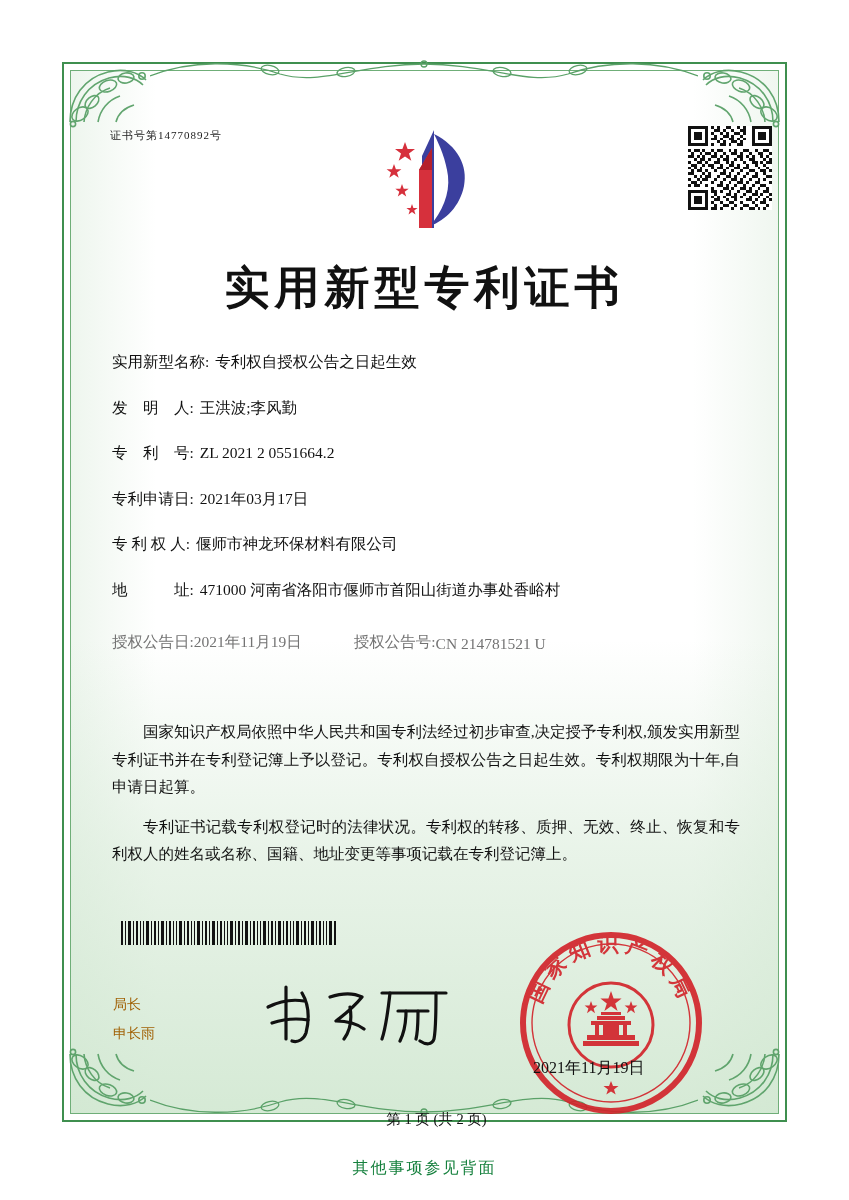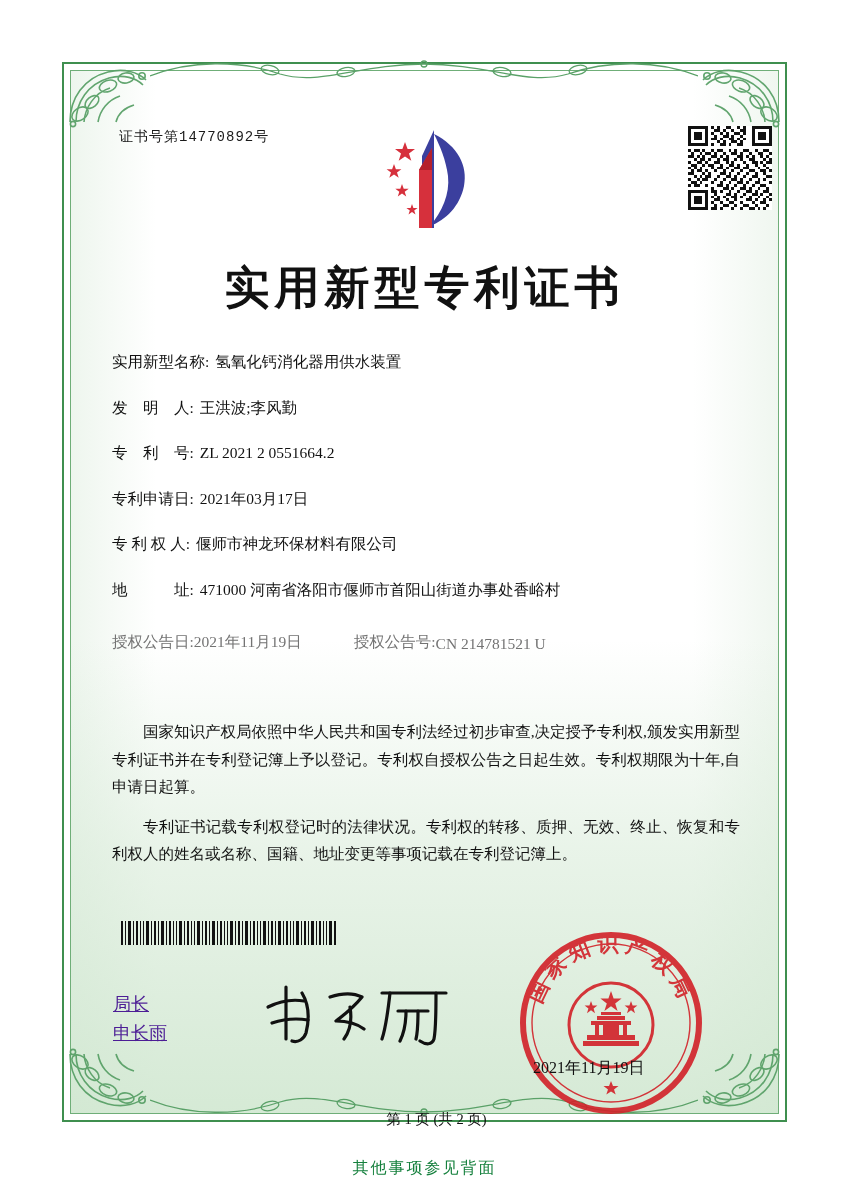--- a/index.html
+++ b/index.html
@@ -88,27 +88,26 @@
     width: 548px;
     height: 26px;
     color: #5aa168;
     transform: scaleY(-1);
   }
   .edge-bottom svg { width: 100%; height: 100%; display: block; }
 
   
   .cert-number {
     position: absolute;
-    left: 119px;
+    left: 110px;
     top: 128px;
-    font-size: 14px;
+    font-size: 11px;
     letter-spacing: 1px;
     color: #1a1a1a;
     white-space: nowrap;
-    font-family: Liberation Mono, monospace;
   }
   .emblem {
     position: absolute;
     left: 372px;
     top: 120px;
     width: 116px;
     height: 118px;
   }
   .emblem svg { width: 100%; height: 100%; display: block; }
   .qr {
@@ -193,24 +192,23 @@
     width: 216px;
     height: 24px;
   }
   .barcode svg { width: 100%; height: 100%; display: block; }
 
   
   .sig-labels {
     position: absolute;
     left: 113px;
     top: 990px;
-    font-size: 18px;
+    font-size: 14px;
     line-height: 29px;
-    color: #4c1d95;
-    text-decoration: underline;
+    color: #a16207;
   }
   .sig-hand {
     position: absolute;
     left: 258px;
     top: 977px;
     width: 200px;
     height: 72px;
   }
   .sig-hand svg { width: 100%; height: 100%; display: block; }
 
@@ -597,21 +595,21 @@
           <rect x="26" y="28" width="1" height="1"></rect>
       </g>
     </svg>
   </div>
 
   <div class="title">实用新型专利证书</div>
 
   <div class="fields">
     <div class="field">
       <span class="label">实用新型名称:</span>
-      <span class="value">氢氧化钙消化器用供水装置</span>
+      <span class="value">专利权自授权公告之日起生效</span>
     </div>
     <div class="field">
       <span class="label">发　明　人:</span>
       <span class="value">王洪波;李风勤</span>
     </div>
     <div class="field">
       <span class="label">专　利　号:</span>
       <span class="value">ZL 2021 2 0551664.2</span>
     </div>
     <div class="field">

